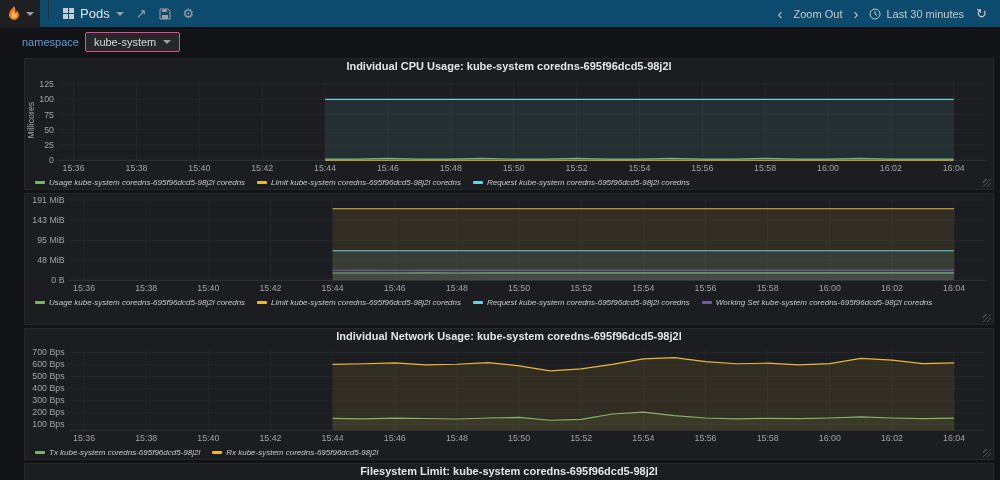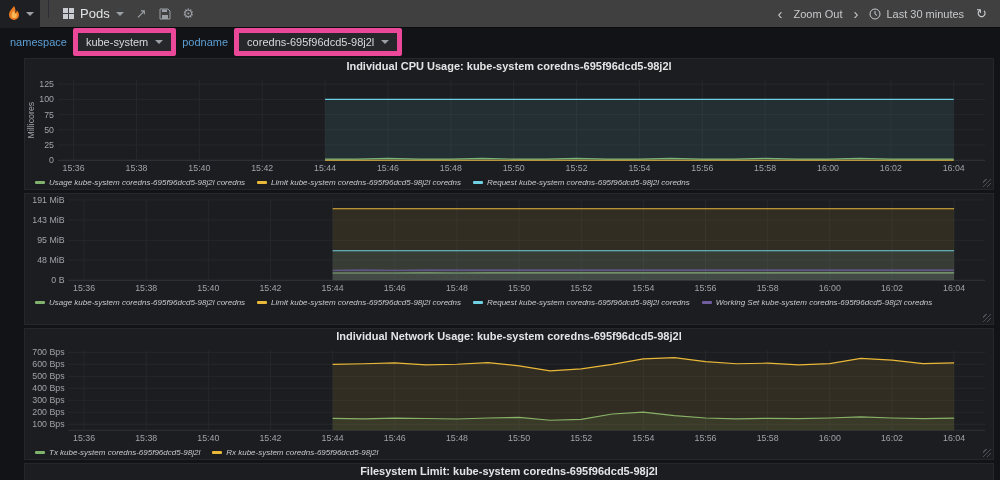--- a/index.html
+++ b/index.html
@@ -1,43 +1,43 @@
 <!DOCTYPE html>
 <html><head>
 <meta charset="utf-8">
 <style>
   * { margin:0; padding:0; box-sizing:border-box; }
   html,body { width:1000px; height:480px; overflow:hidden; background:#121316;
     font-family:"Liberation Sans", sans-serif; color:#d8d9da; }
 
   
-  .navbar { height:28px; display:flex; background:#404040;
+  .navbar { height:28px; display:flex; background:#0c4a6e;
     border-bottom:1px solid #0b0c0d; padding-right:8px; }
   .logo-block { height:28px; width:40px; display:flex; align-items:center; justify-content:center;
     gap:4px; background:#1d1f23; cursor:pointer; }
   .nav-sep { width:1px; height:18px; background:#2c2e33; margin:0 8px; }
   .dash-picker { display:flex; align-items:center; gap:6px; cursor:pointer; font-size:13px;
     color:#e3e4e6; padding:0 6px; }
   .grid-icon { display:inline-grid; grid-template-columns:5px 5px; gap:1px; }
   .grid-icon i { width:5px; height:5px; background:#c9ccd1; }
   .caret { width:0; height:0; border-left:4px solid transparent; border-right:4px solid transparent;
     border-top:4px solid #9aa0a6; display:inline-block; }
   .nav-btn { background:none; border:none; color:#9aa0a6; font-size:13px; cursor:pointer;
     padding:2px 6px; display:flex; align-items:center; gap:4px; }
   .nav-right { margin-left:auto; display:flex; align-items:center; gap:2px; }
   .chev { color:#c7c9cc; font-size:15px; line-height:1; padding:0 4px; cursor:pointer; }
   .nav-text-btn { background:none; border:none; color:#c7c9cc; font-size:11px; cursor:pointer;
     display:flex; align-items:center; gap:5px; padding:2px 5px; }
   .refresh-glyph { font-size:13px; color:#c7c9cc; }
 
   
-  .submenu { height:28px; display:flex; align-items:center; gap:6px; padding:0 10px; }
+  .submenu { height:28px; display:flex; align-items:center; gap:6px; padding:0 22px; }
   .var-group { display:flex; align-items:center; gap:6px; }
   .var-label { font-size:11px; color:#5c9fd4; }
-  .var-value { display:flex; align-items:center; gap:7px; background:#26272b; border:5px solid #ec4899;
+  .var-value { display:flex; align-items:center; gap:7px; background:#26272b; border:1px solid #ec4899;
     border-radius:2px; padding:3px 8px; font-size:11px; color:#d8d9da; cursor:pointer; }
 
   
   .dashboard { padding:2px 6px 0 4px; }
   .panel { position:relative; height:132px; margin-bottom:3px; background:#1c1d20;
     border:1px solid #26272b;margin-left:20px; }
   .panel-title { height:15px; line-height:15px; text-align:center; font-size:11px; font-weight:bold;
     color:#e3e4e6; cursor:pointer; }
   .chart { display:block; width:100%; height:102px; }
   .legend { display:flex; align-items:center; gap:12px; margin-left:10px; height:13px;font-style:italic; }
@@ -101,27 +101,20 @@
       <span class="refresh-glyph">↻</span>
     </button>
   </div>
 </header>
 
 <div class="submenu">
   <div class="var-group">
     <span class="var-label">namespace</span>
     <span class="var-value">
       <span>kube-system</span>
-      <span class="caret"></span>
-    </span>
-  </div>
-  <div class="var-group">
-    <span class="var-label">podname</span>
-    <span class="var-value">
-      <span>coredns-695f96dcd5-98j2l</span>
       <span class="caret"></span>
     </span>
   </div>
 </div>
 
 <div class="dashboard">
 
   <section class="panel">
     <div class="panel-title">Individual CPU Usage: kube-system coredns-695f96dcd5-98j2l</div>
     <svg class="chart" viewBox="0 0 988 102">

